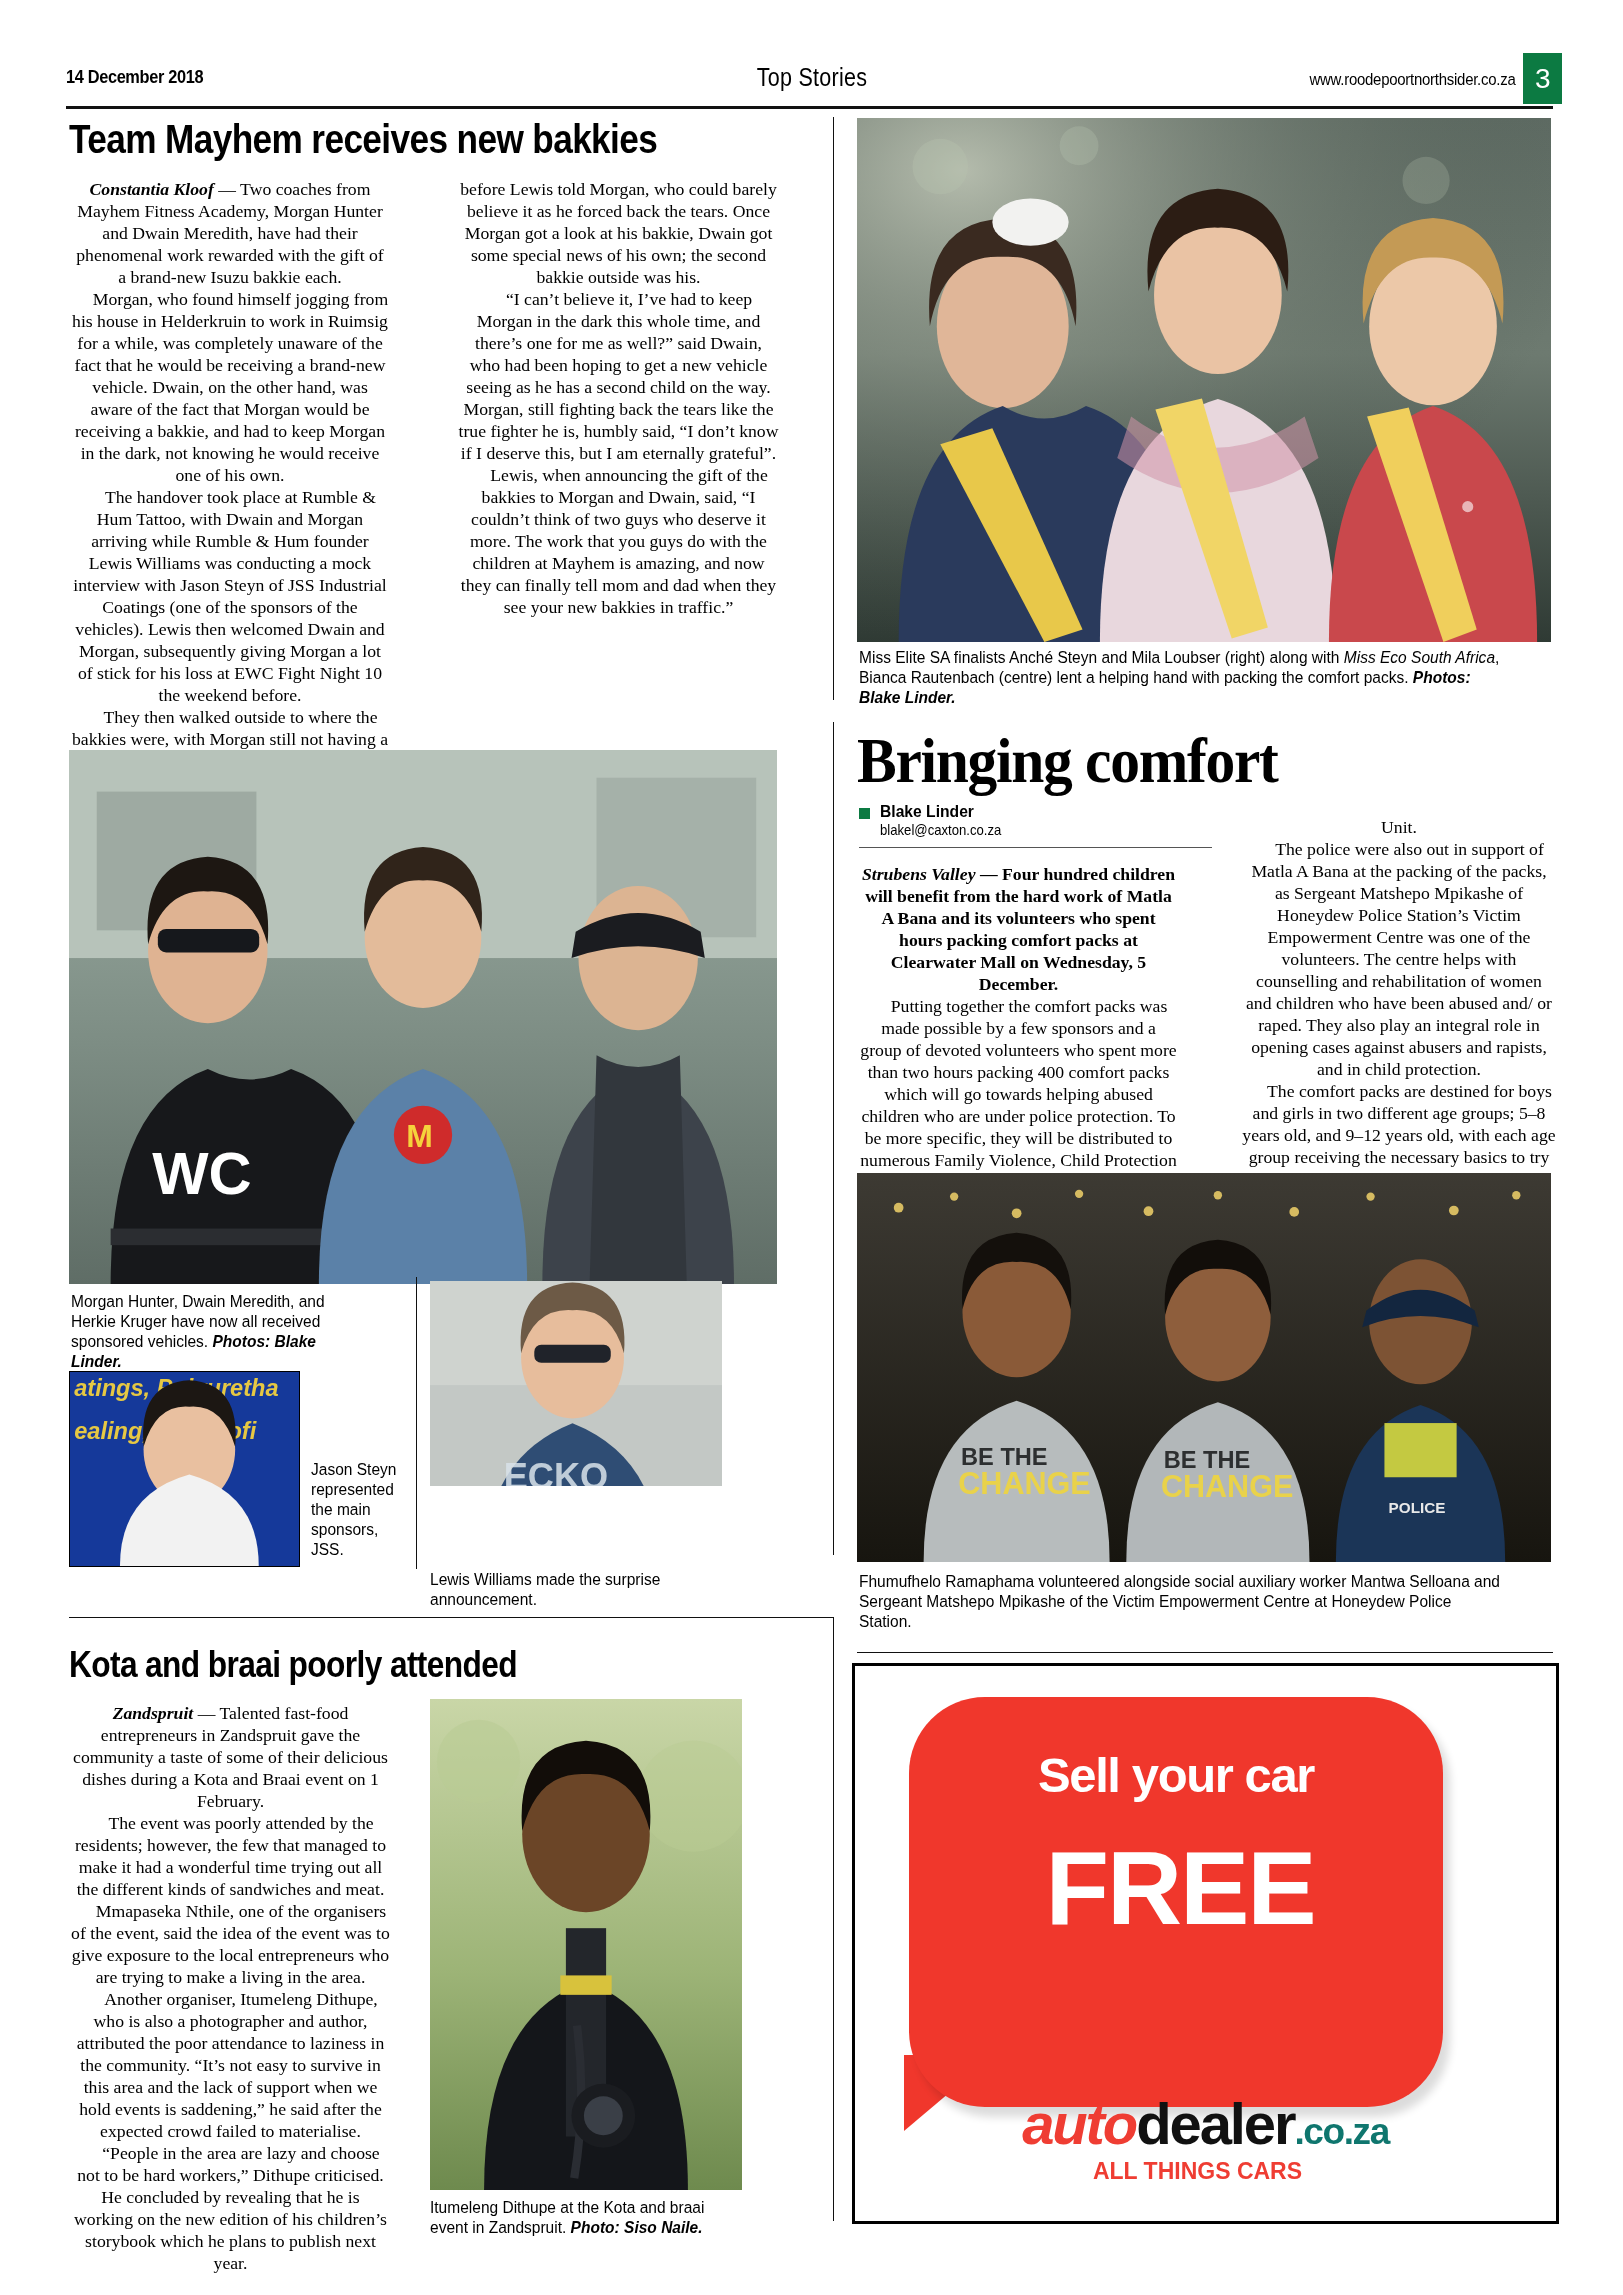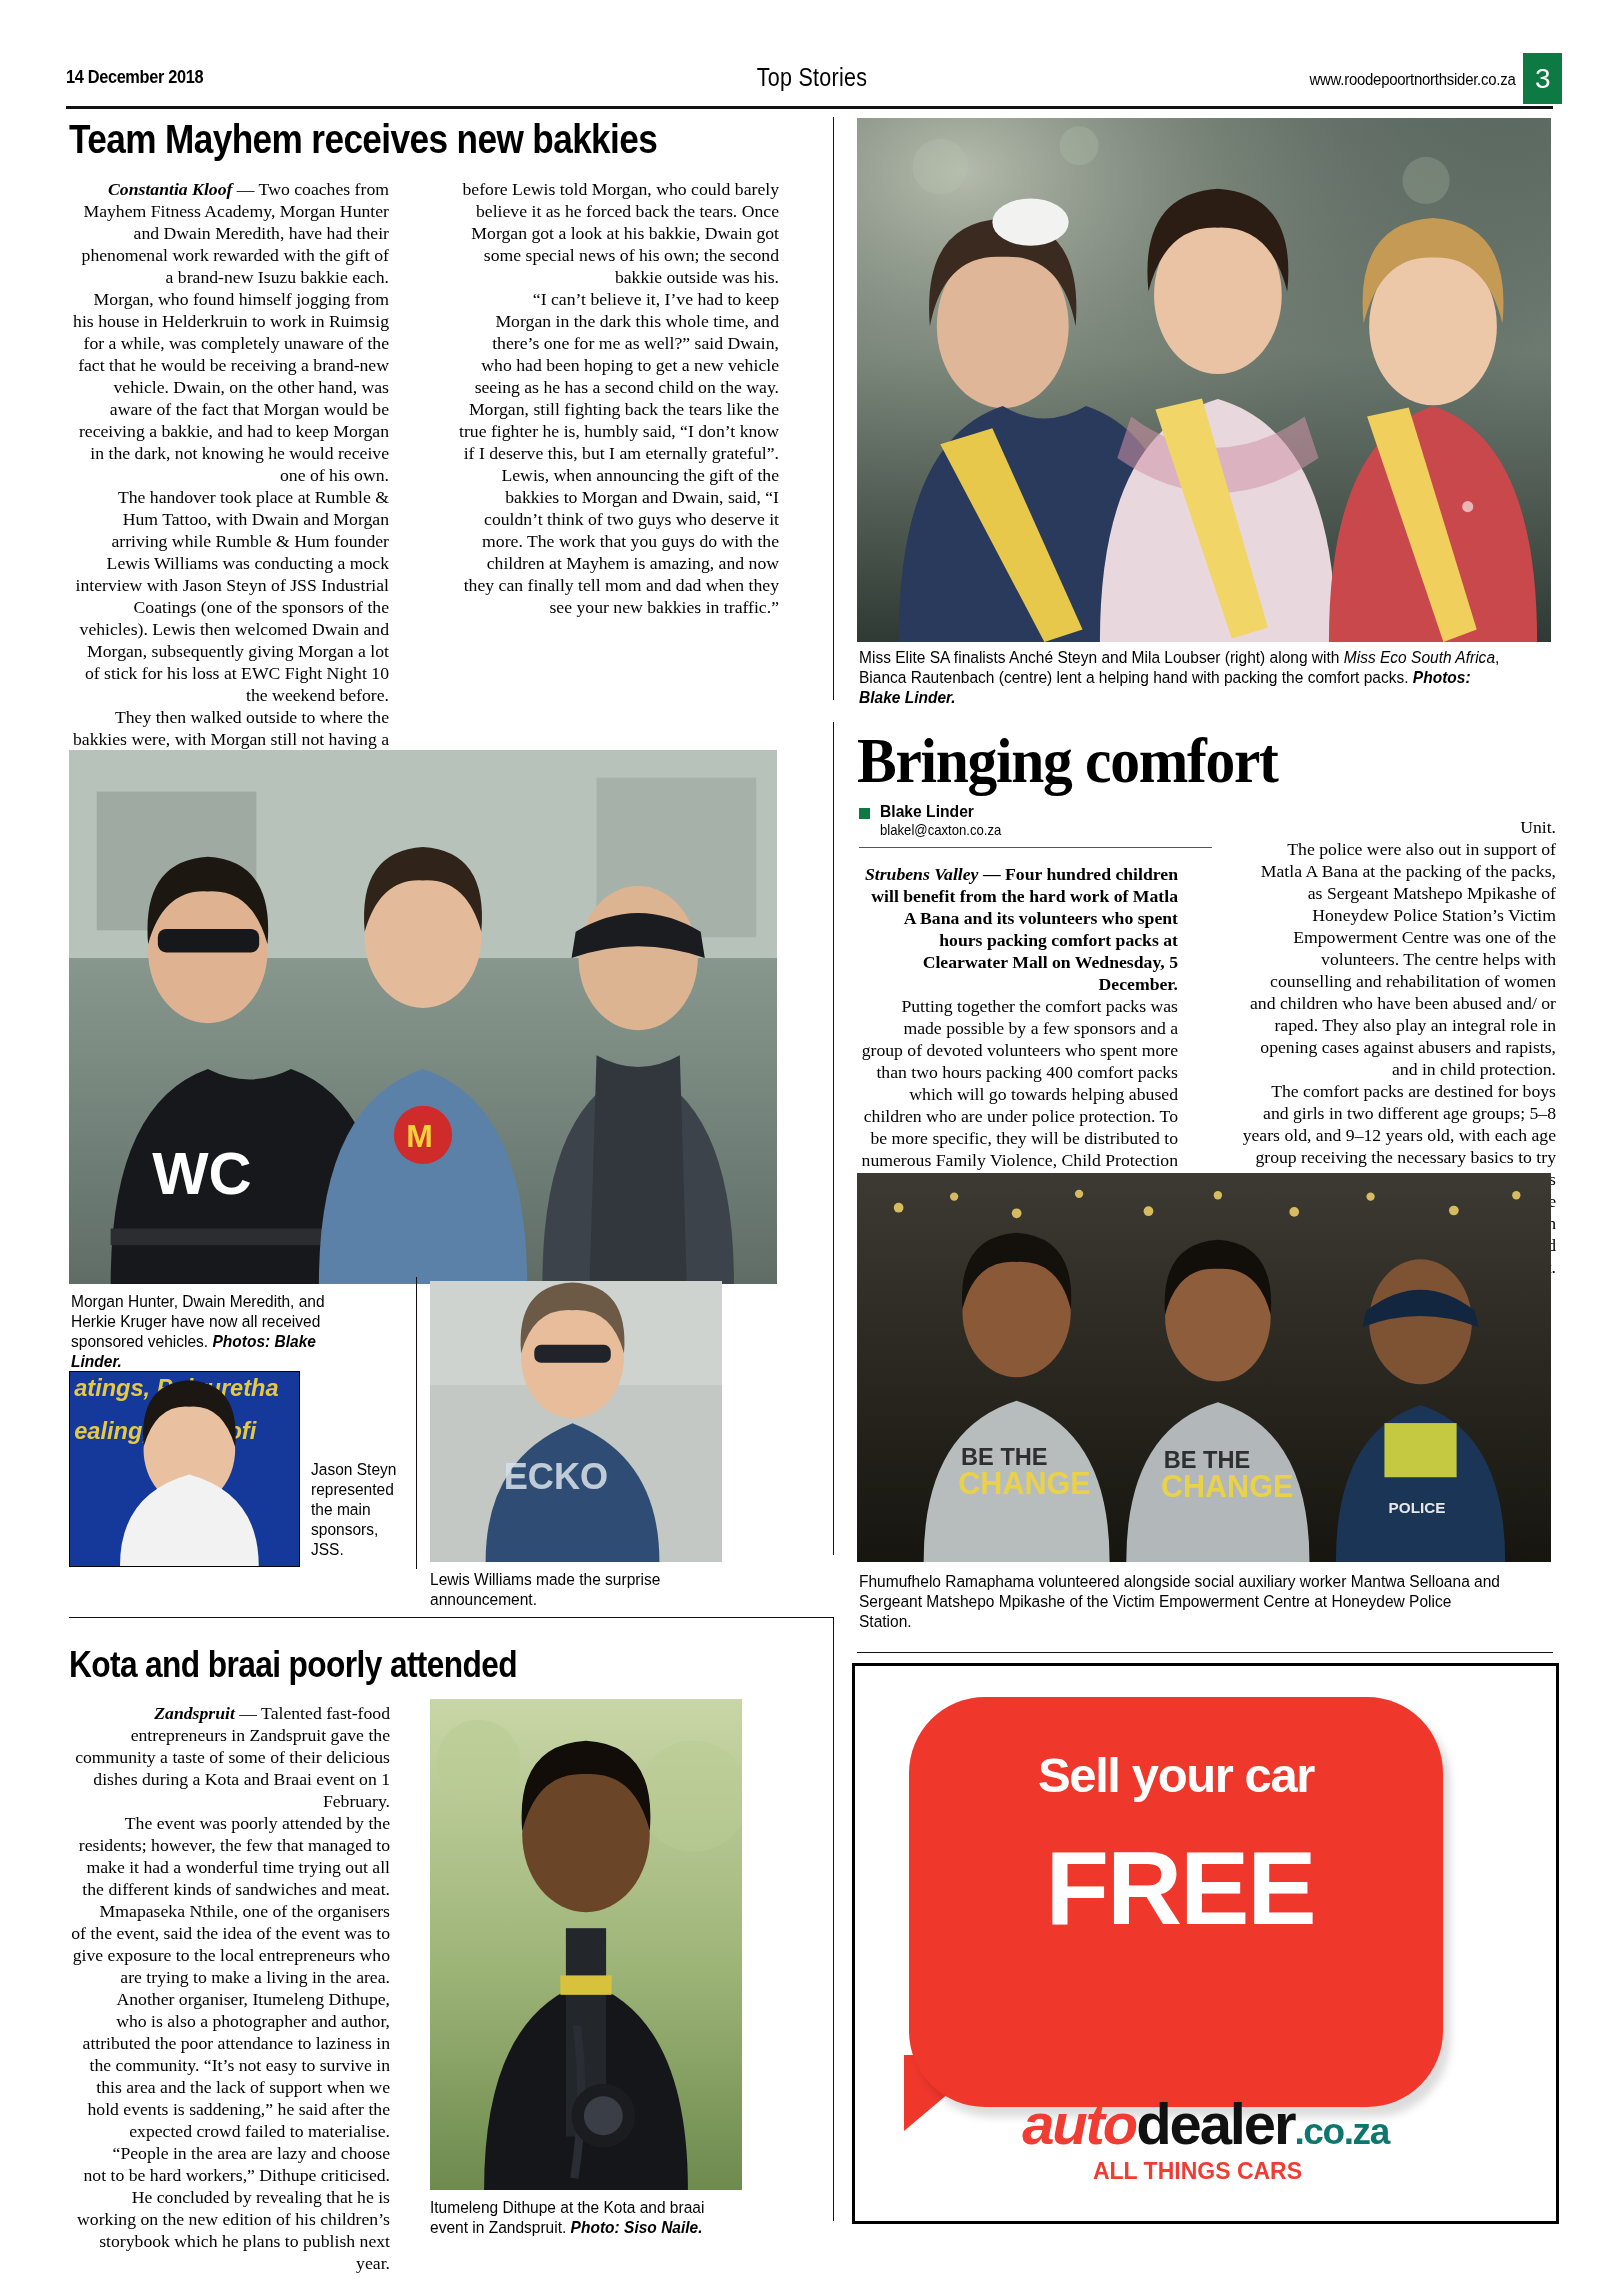--- a/index.html
+++ b/index.html
@@ -20,21 +20,21 @@
   .mh-pagebox{position:absolute;right:-4.2px;top:-2.8px;width:39px;height:51px;background:#0c7a42;}
   .mh-pagenum{position:absolute;left:0;top:0;width:39px;height:51px;color:#fff;
               font-family:"Liberation Sans",sans-serif;font-size:28px;font-weight:300;
               display:flex;align-items:center;justify-content:center;}
   .mh-rule{position:absolute;left:66px;top:106px;width:1487px;height:2.8px;background:#111;}
 
   
   .hl-sans{font-family:"Liberation Sans",sans-serif;font-weight:bold;
            transform:scaleX(.88);transform-origin:left top;letter-spacing:-0.7px;}
   .body-col{font-family:"Liberation Serif",serif;font-size:17.7px;line-height:22px;
-            text-align:right;}
+            text-align:center;}
   .body-col p{margin:0;text-indent:21px;}
   .body-col p:first-child{text-indent:0;}
   .lead-place{font-style:italic;font-weight:bold;}
   .cap{font-family:"Liberation Sans",sans-serif;font-size:16.7px;line-height:20px;
        transform:scaleX(.93);transform-origin:left top;}
   .cap b{font-style:italic;}
   .cap i{font-style:italic;}
 
   
   .photo{position:absolute;overflow:hidden;background:#b9bcbf;}
@@ -62,21 +62,21 @@
   #a2-c1{position:absolute;left:859px;top:863px;width:319px;}
   #a2-c2{position:absolute;left:1242px;top:816px;width:314px;}
   .lead-bold{font-weight:bold;}
 
   #photo-coaches{left:69px;top:750px;width:708px;height:534px;}
   #cap-coaches{position:absolute;left:71px;top:1292px;width:305px;}
 
   #photo-jason{left:69px;top:1371px;width:229px;height:194px;border:1.4px solid #000;}
   #cap-jason{position:absolute;left:311px;top:1460px;width:104px;}
 
-  #photo-lewis{left:430px;top:1281px;width:292px;height:281px;}
+  #photo-lewis{left:430px;top:1281px;width:292px;height:205px;}
   #cap-lewis{position:absolute;left:430px;top:1570px;width:298px;}
 
   #photo-police{left:857px;top:1173px;width:694px;height:389px;}
   #cap-police{position:absolute;left:859px;top:1572px;width:696px;}
 
   
   #a3-head{position:absolute;left:69px;top:1644px;font-size:36px;}
   #a3-c1{position:absolute;left:71px;top:1702px;width:319px;}
   #photo-itum{left:430px;top:1699px;width:312px;height:491px;}
   #cap-itum{position:absolute;left:430px;top:2198px;width:316px;}

